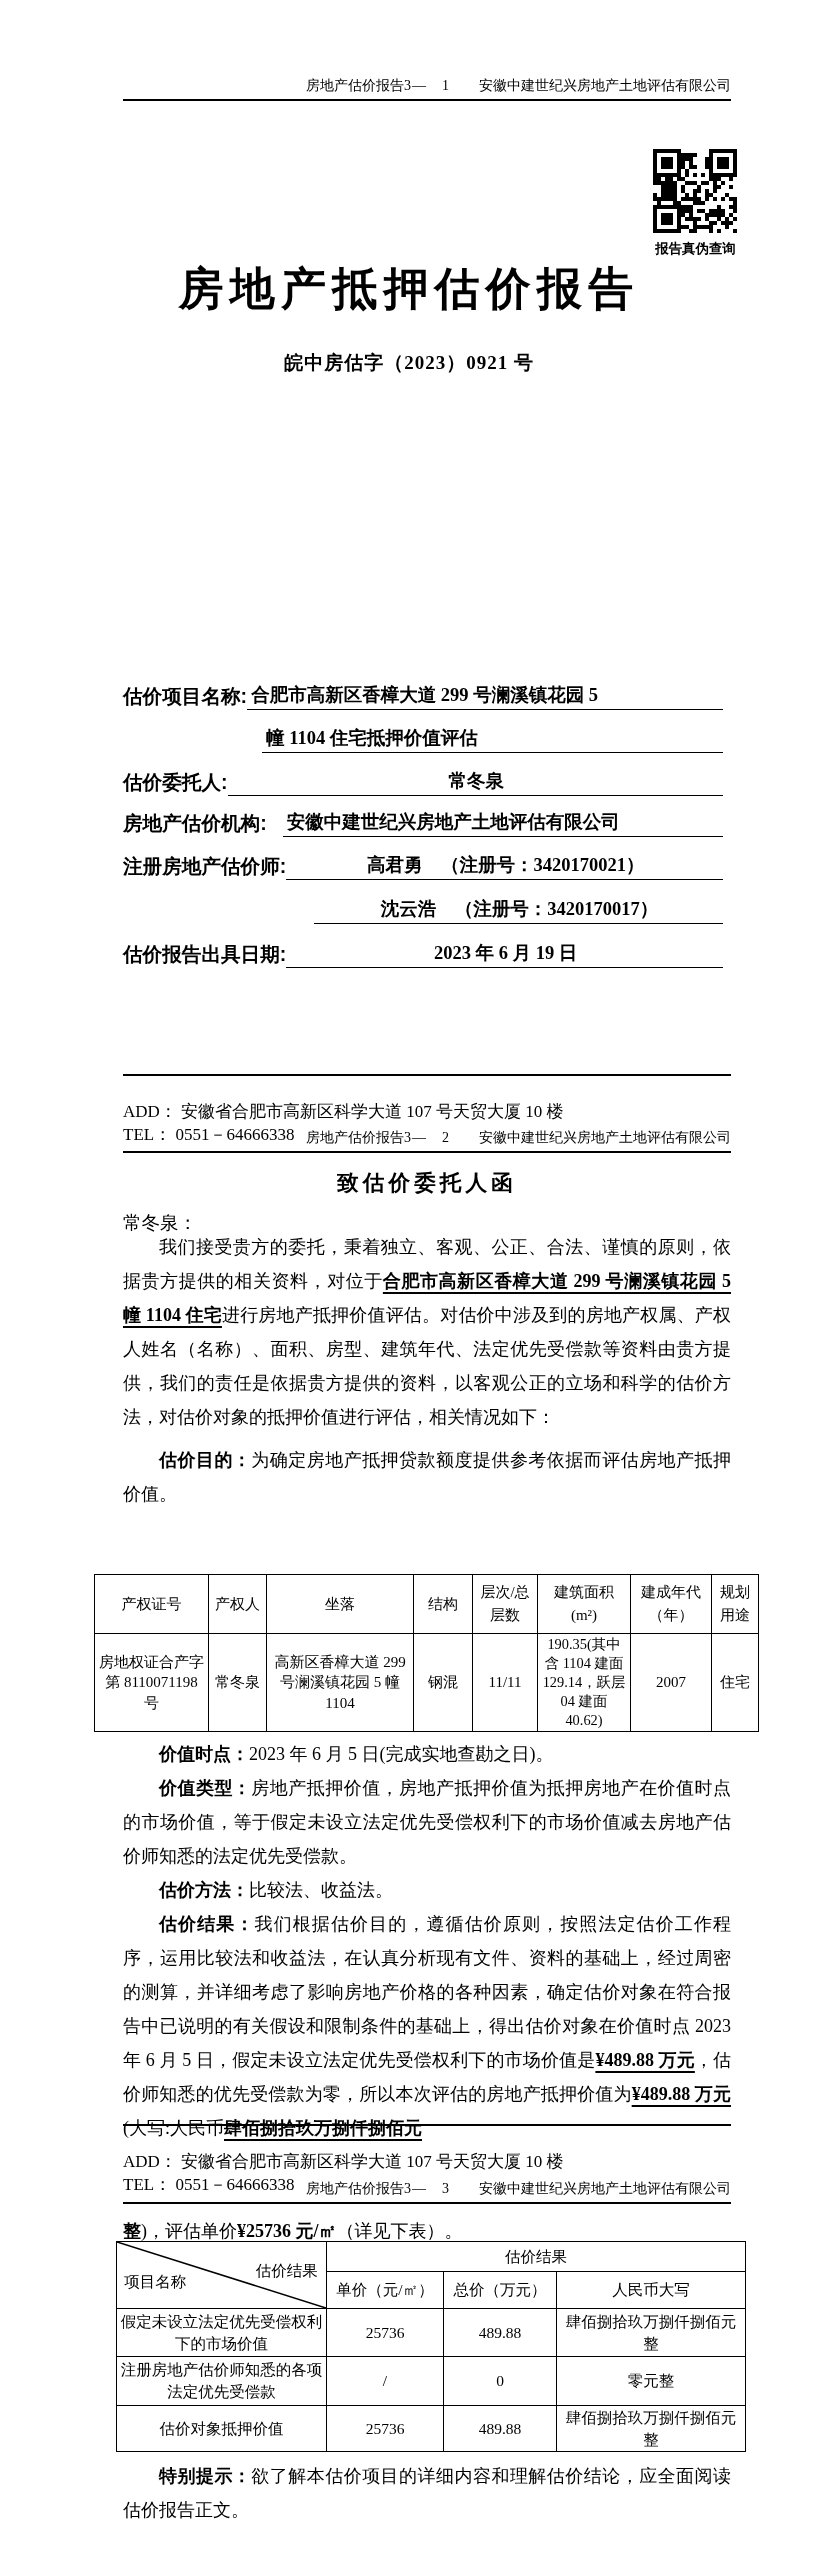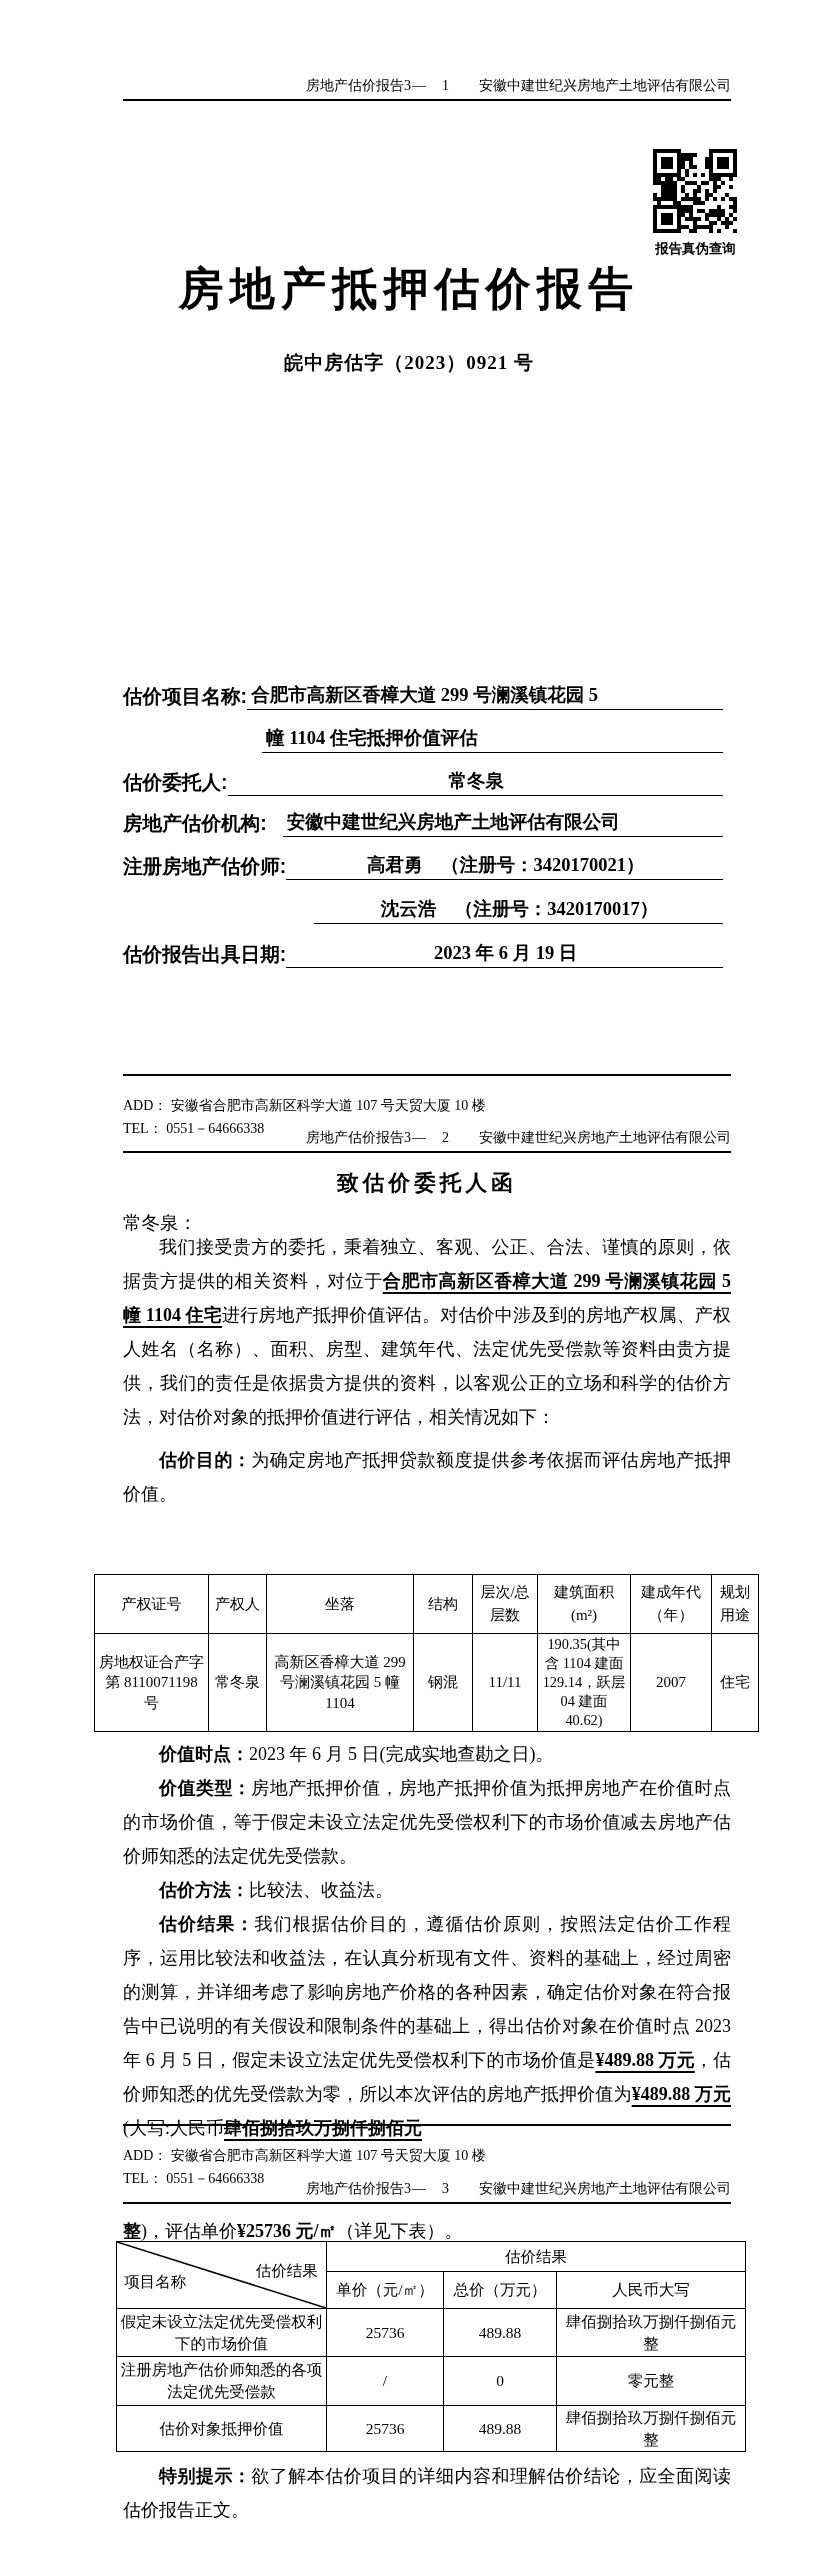--- a/index.html
+++ b/index.html
@@ -19,22 +19,22 @@
     border-bottom:2.1px solid #000;
     padding-bottom:4.6px;
     font-size:14px;line-height:17.5px;
   }
   .phead .hleft{flex:1;text-align:right;white-space:nowrap;}
   .phead .hmid{flex:0 0 auto;text-align:center;letter-spacing:1px;}
   .phead .hright{flex:1;text-align:right;white-space:nowrap;}
   .pfoot{
     position:absolute;left:123px;width:608px;
     border-top:2.1px solid #000;
-    padding-top:18px;
-    font-size:14px;line-height:23px;
+    padding-top:24px;
+    font-size:17px;line-height:23px;
   }
   
   .qr{position:absolute;left:653px;top:149px;width:84px;height:84px;}
   .qr svg{display:block;width:100%;height:100%;}
   .qr-label{
     position:absolute;left:638px;top:240px;width:115px;
     text-align:center;font-size:13.4px;font-weight:bold;
   }
   .main-title{
     position:absolute;left:0;top:259px;width:100%;margin:0;

